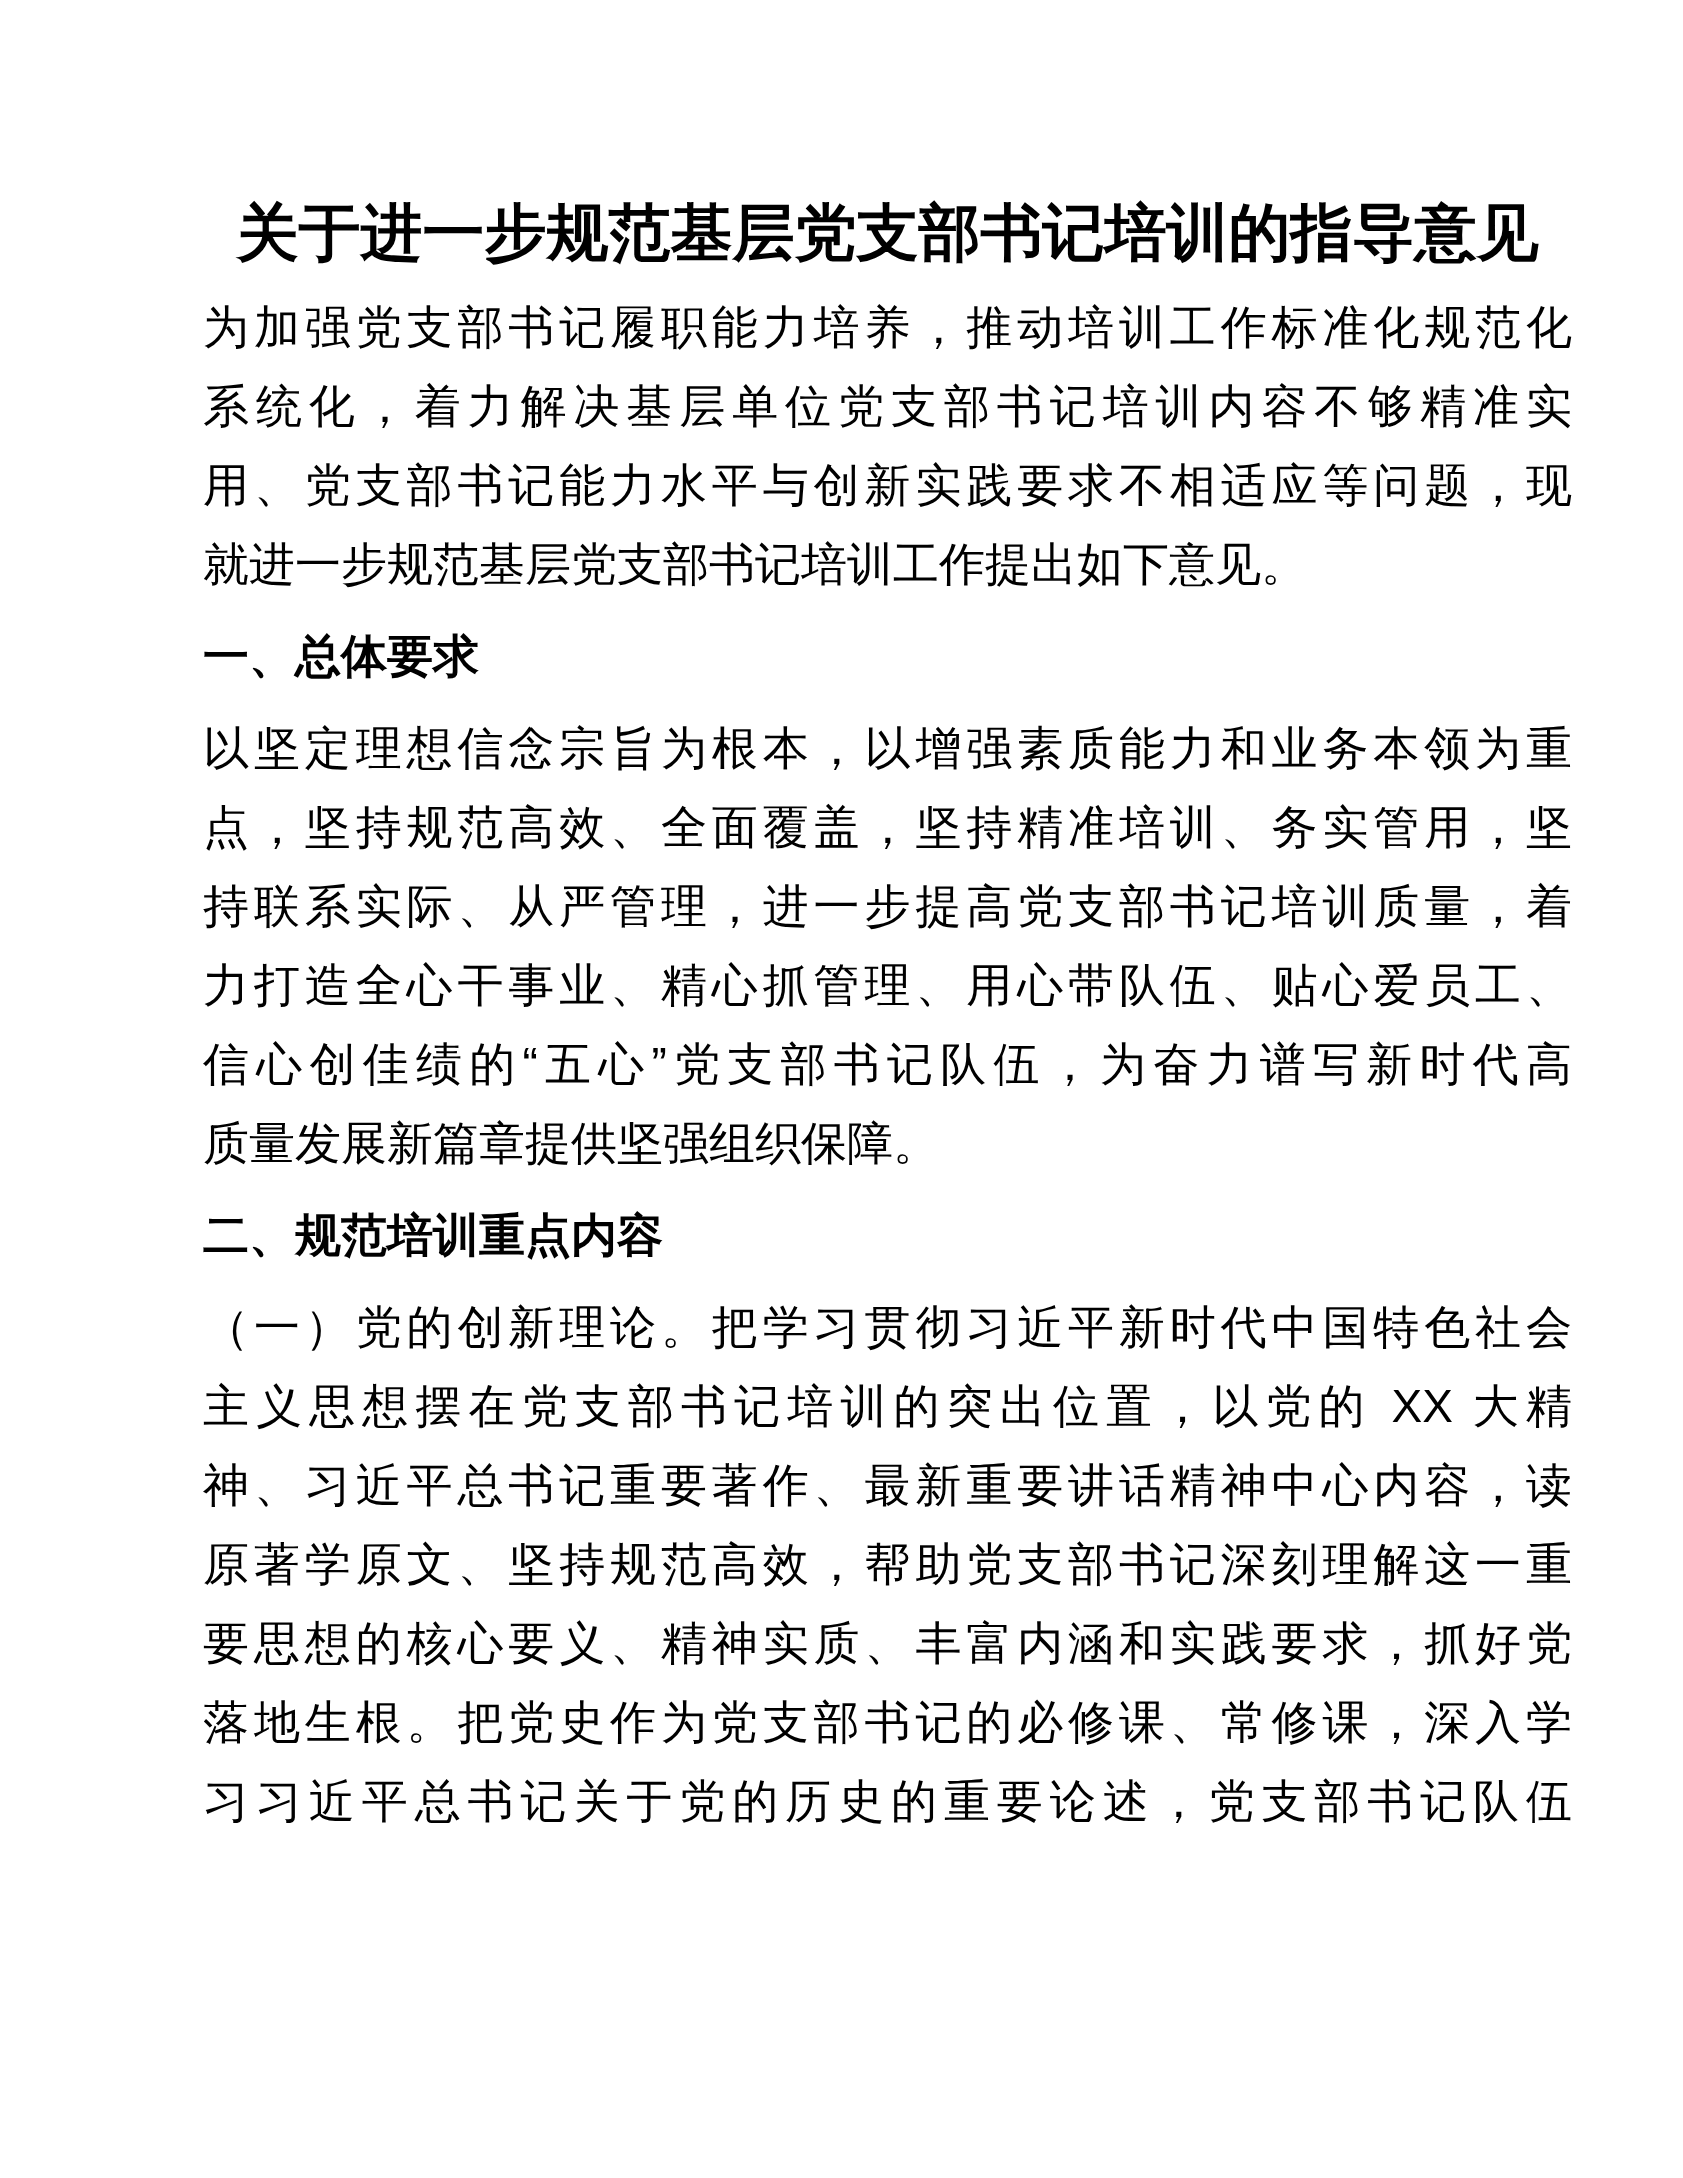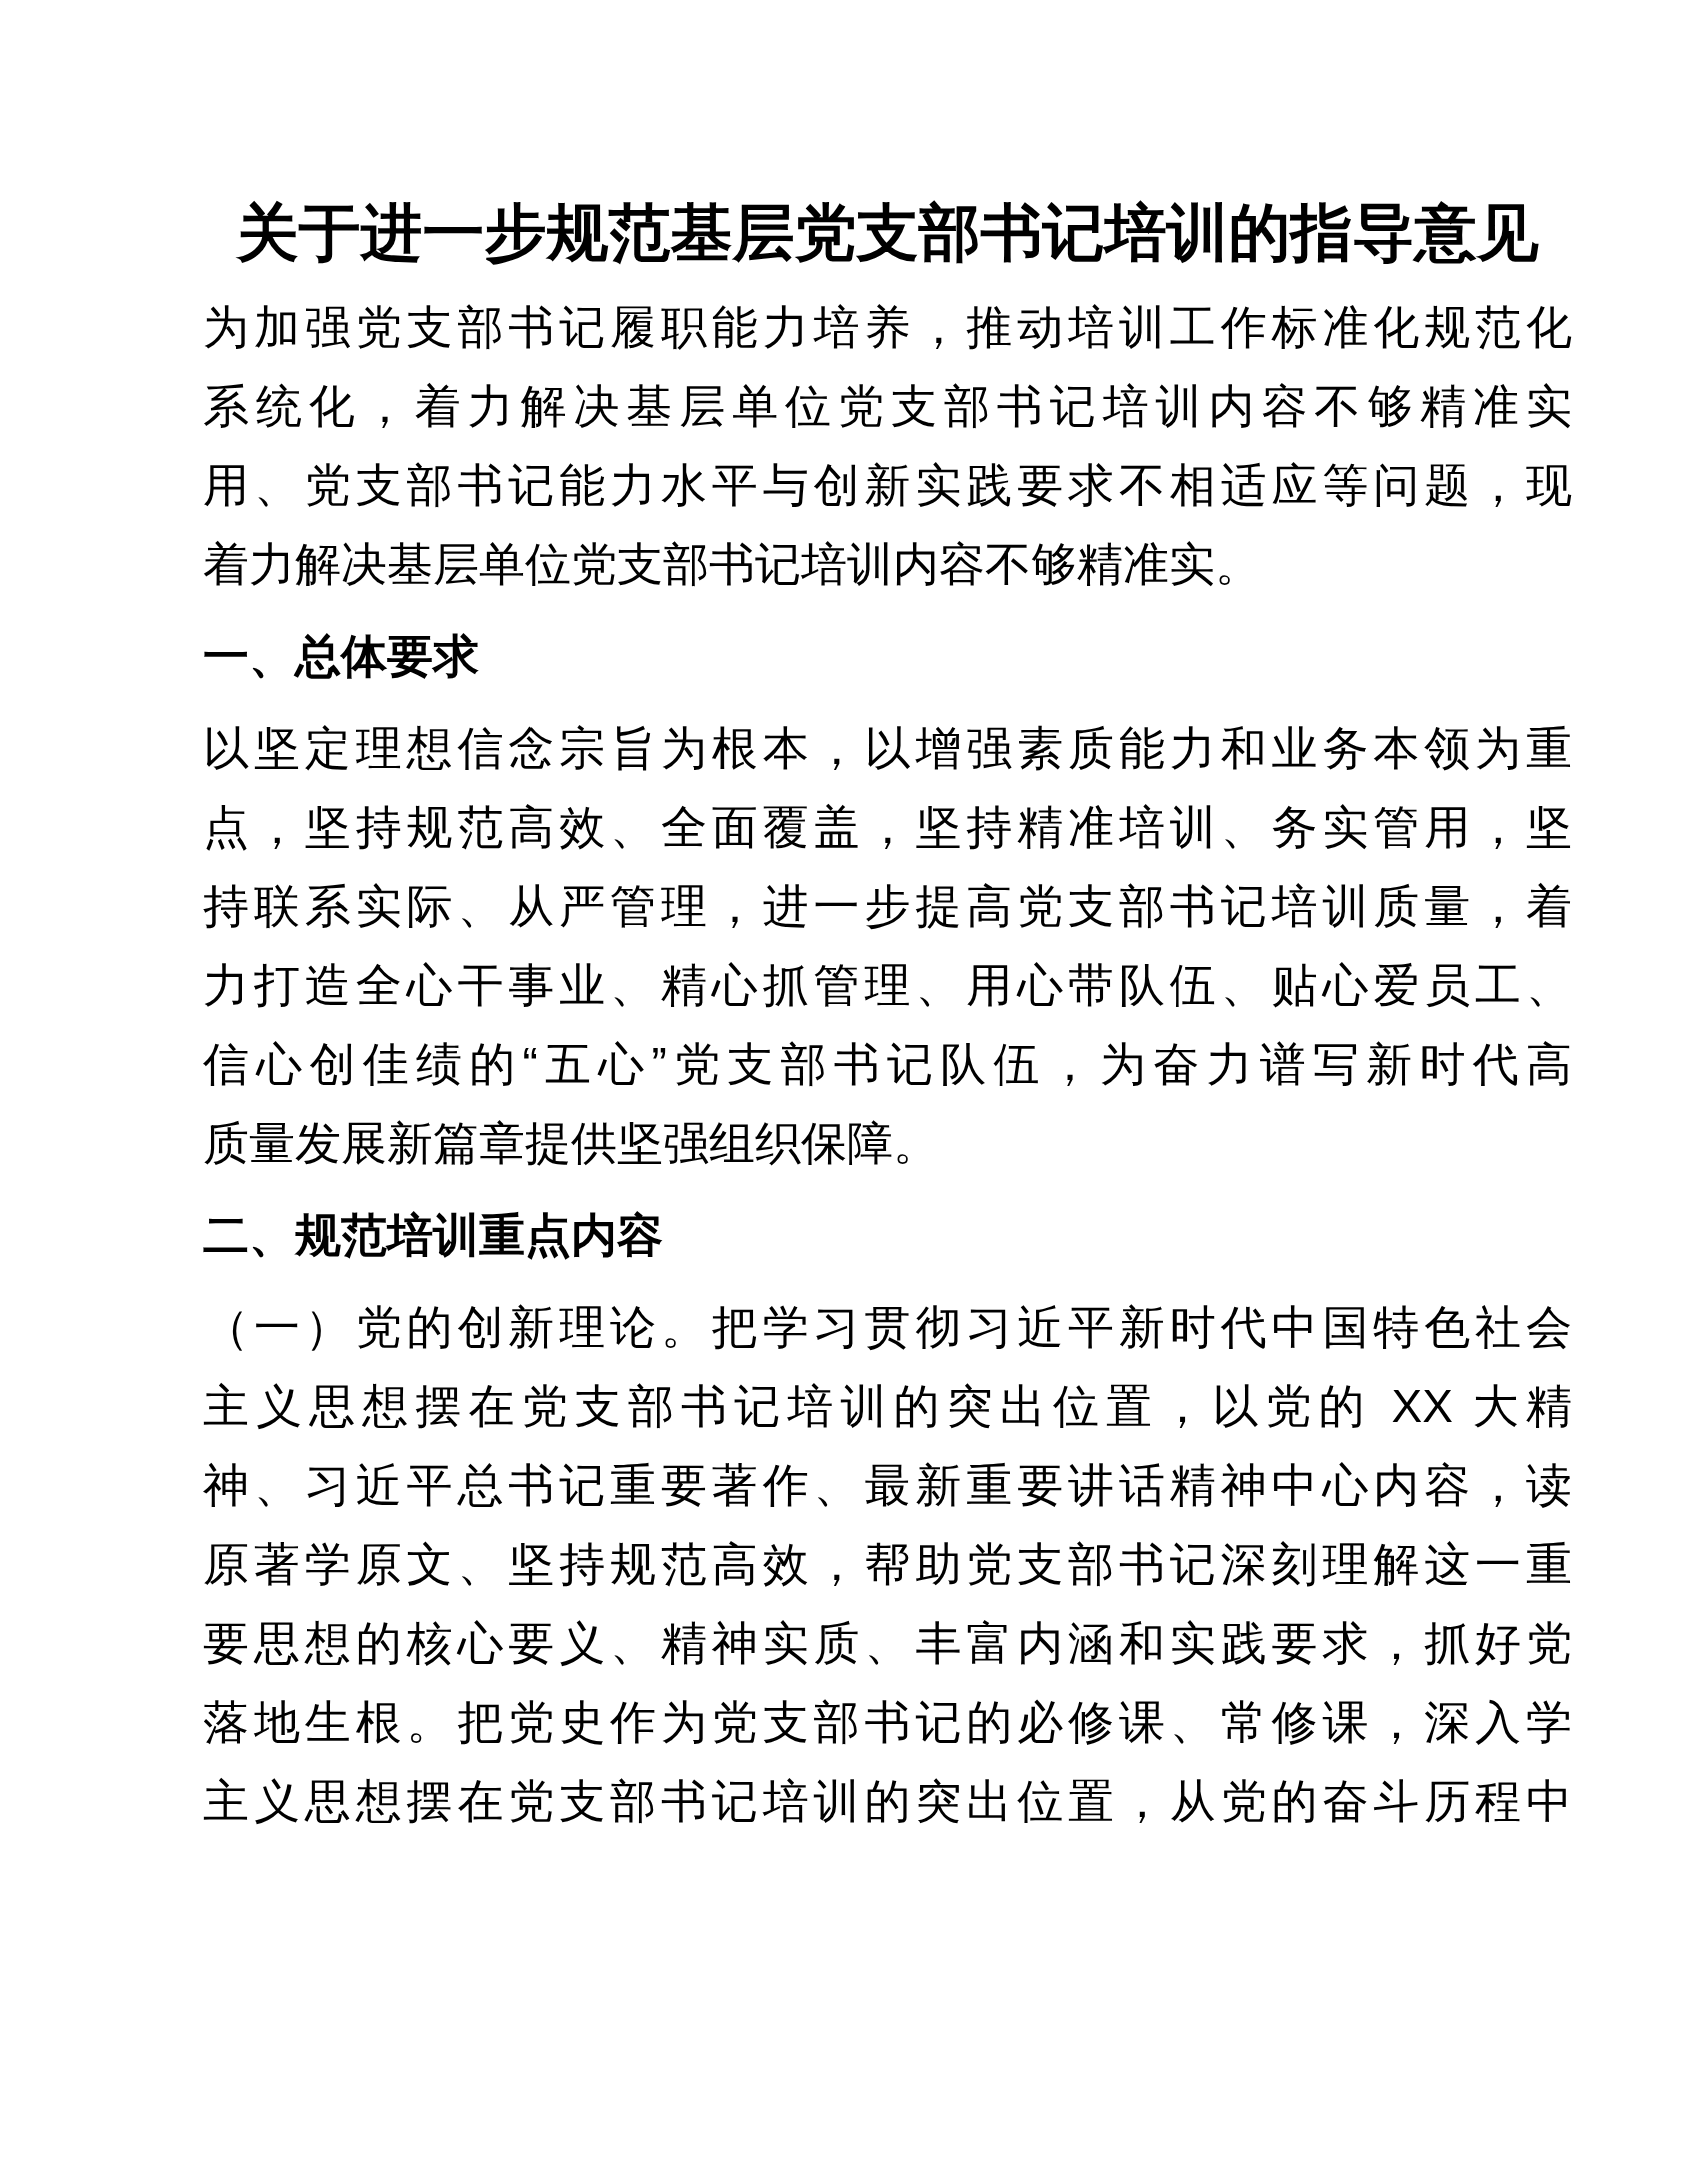--- a/index.html
+++ b/index.html
@@ -51,21 +51,21 @@
 <body>
 
 <div class="page">
 
   <h1 class="doc-title">关于进一步规范基层党支部书记培训的指导意见</h1>
 
   <div class="para">
     <div class="jl">为加强党支部书记履职能力培养，推动培训工作标准化规范化</div>
     <div class="jl">系统化，着力解决基层单位党支部书记培训内容不够精准实</div>
     <div class="jl">用、党支部书记能力水平与创新实践要求不相适应等问题，现</div>
-    <div class="ll">着力解决基层单位党支部书记培训内容不够精准实。</div>
+    <div class="ll">就进一步规范基层党支部书记培训工作提出如下意见。</div>
   </div>
 
   <h2 class="heading">一、总体要求</h2>
 
   <div class="para">
     <div class="jl">以坚定理想信念宗旨为根本，以增强素质能力和业务本领为重</div>
     <div class="jl">点，坚持规范高效、全面覆盖，坚持精准培训、务实管用，坚</div>
     <div class="jl">持联系实际、从严管理，进一步提高党支部书记培训质量，着</div>
     <div class="jl">力打造全心干事业、精心抓管理、用心带队伍、贴心爱员工、</div>
     <div class="jl">信心创佳绩的“五心”党支部书记队伍，为奋力谱写新时代高</div>
@@ -74,17 +74,17 @@
 
   <h2 class="heading">二、规范培训重点内容</h2>
 
   <div class="para">
     <div class="jl">（一）党的创新理论。把学习贯彻习近平新时代中国特色社会</div>
     <div class="jl">主义思想摆在党支部书记培训的突出位置，以党的 XX 大精</div>
     <div class="jl">神、习近平总书记重要著作、最新重要讲话精神中心内容，读</div>
     <div class="jl">原著学原文、坚持规范高效，帮助党支部书记深刻理解这一重</div>
     <div class="jl">要思想的核心要义、精神实质、丰富内涵和实践要求，抓好党</div>
     <div class="jl">落地生根。把党史作为党支部书记的必修课、常修课，深入学</div>
-    <div class="jl">主义思想摆在党支部书记培训的突出位置，从党的奋斗历程中</div>
+    <div class="jl">习习近平总书记关于党的历史的重要论述，党支部书记队伍</div>
   </div>
 
 </div>
 
 
 </body></html>

